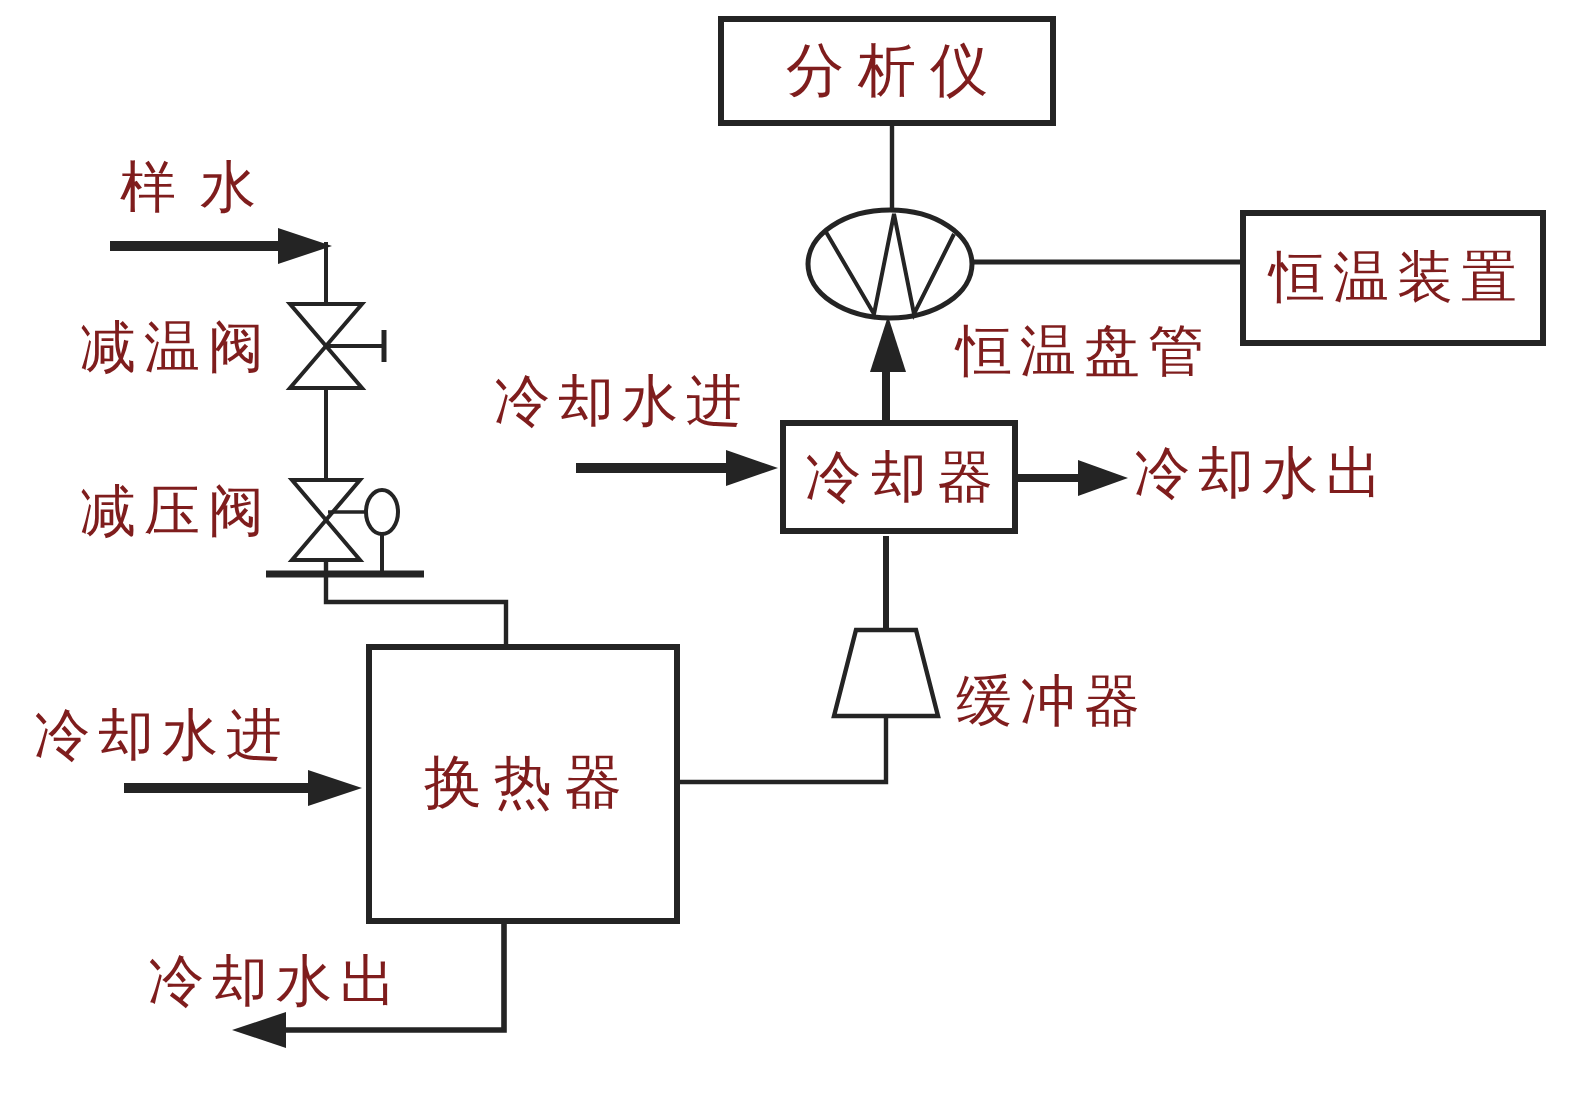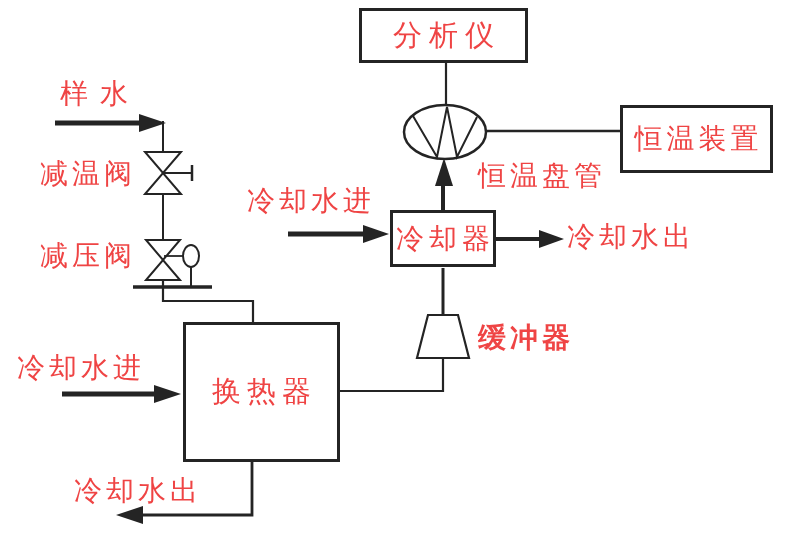--- a/index.html
+++ b/index.html
@@ -1,21 +1,21 @@
 <!DOCTYPE html>
 <html><head>
 <meta charset="utf-8">
 <style>
   html,body{margin:0;padding:0;background:#ffffff;}
   .stage{
     position:relative;
     width:787px;height:552px;
     background:#ffffff;
     font-family:"DejaVu Serif","Liberation Serif",serif;
-    color:#ef4444;
+    color:#7f1d1d;
     overflow:hidden;
   }
   svg.layer{position:absolute;left:0;top:0;}
   .s{stroke:#242424;fill:none;}
   .f{fill:#242424;stroke:none;}
   .w{fill:#ffffff;stroke:#242424;}
   .box{
     position:absolute;
     border:3px solid #242424;
     background:#ffffff;
@@ -110,39 +110,39 @@
   </svg>
 
   <div class="box" style="left:359px;top:8px;width:169px;height:55px;">
     <span>分析仪</span>
   </div>
 
   <div class="box" style="left:620px;top:105px;width:153px;height:68px;font-size:28px;letter-spacing:4px;text-indent:4px;">
     <span>恒温装置</span>
   </div>
 
-  <div class="box" style="left:390px;top:210px;width:106px;height:57px;font-size:28px;letter-spacing:5px;text-indent:5px;text-align:right;">
+  <div class="box" style="left:390px;top:210px;width:119px;height:57px;font-size:28px;letter-spacing:5px;text-indent:5px;text-align:right;">
     <span>冷却器</span>
   </div>
 
   <div class="box" style="left:183px;top:322px;width:157px;height:140px;font-size:29px;letter-spacing:6px;text-indent:6px;">
     <span>换热器</span>
   </div>
 
   <div class="lbl wide" style="left:60px;top:80px;">样水</div>
 
   <div class="lbl" style="left:40px;top:242px;">减压阀</div>
 
   <div class="lbl" style="left:40px;top:160px;">减温阀</div>
 
   <div class="lbl" style="left:247px;top:187px;">冷却水进</div>
 
   <div class="lbl" style="left:567px;top:223px;">冷却水出</div>
 
   <div class="lbl" style="left:478px;top:162px;">恒温盘管</div>
 
-  <div class="lbl" style="left:478px;top:324px;font-weight:bold;">缓冲器</div>
+  <div class="lbl" style="left:478px;top:337px;">缓冲器</div>
 
   <div class="lbl" style="left:17px;top:354px;">冷却水进</div>
 
   <div class="lbl" style="left:74px;top:477px;">冷却水出</div>
 
 </div>
 
 </body></html>

